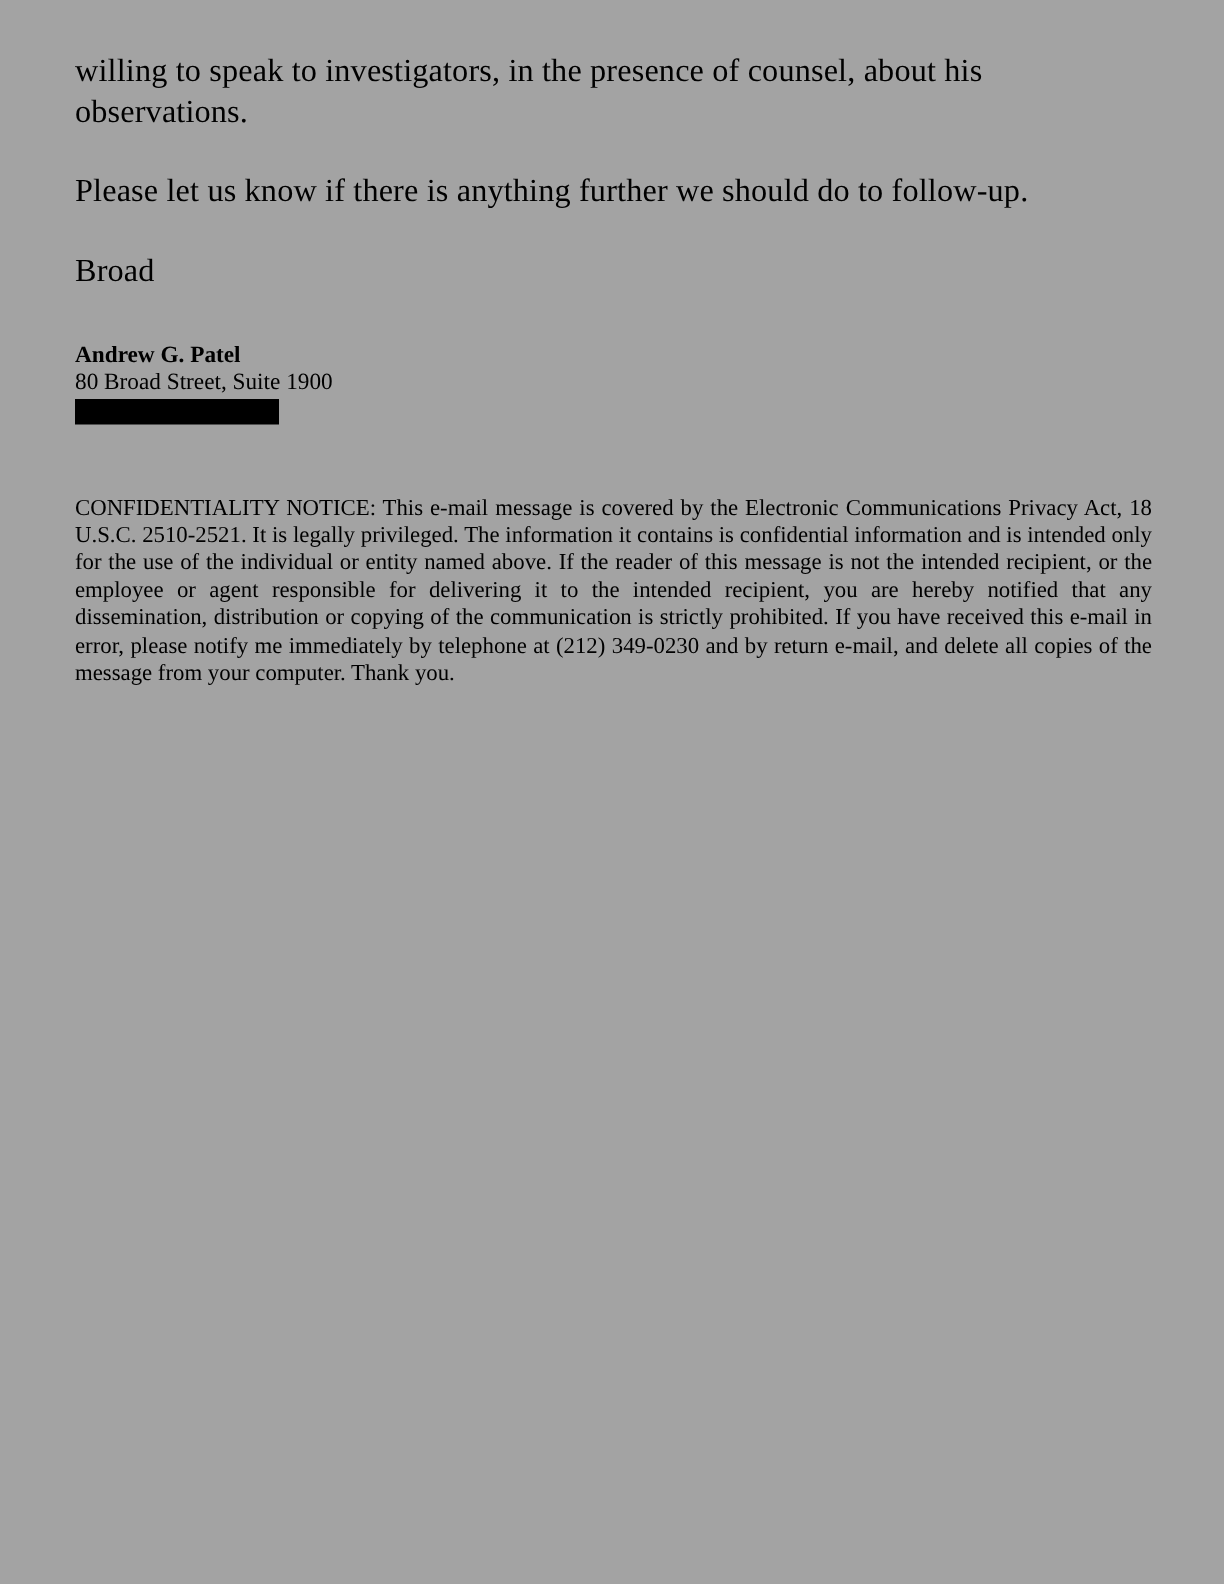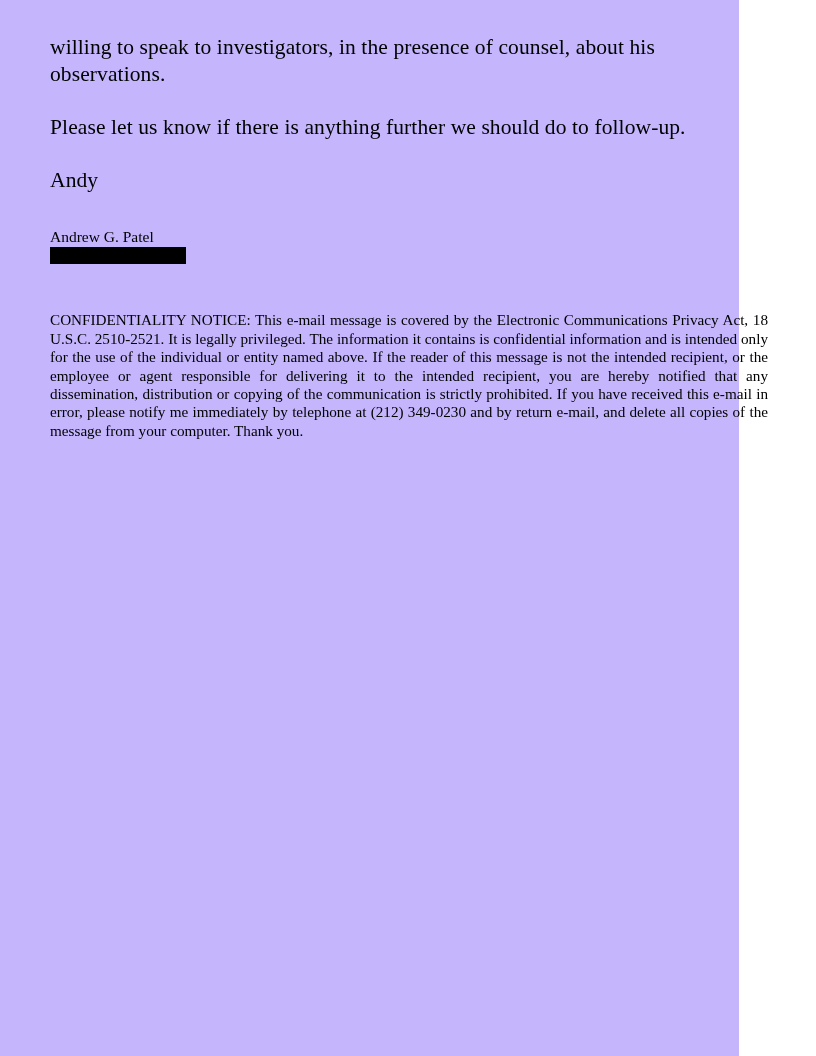--- a/index.html
+++ b/index.html
@@ -11,23 +11,23 @@
     width: 816px;
     height: 1056px;
     font-family: "Liberation Serif", serif;
     color: #000000;
     position: relative;
     overflow: hidden;
   }
   .page {
     position: absolute;
     top: 0; left: 0;
-    width: 739px;
+    width: 816px;
     height: 1056px;
-    background: #c4b5fd;
+    background: #a3a3a3;
   }
   .content {
     position: absolute;
     left: 50px;
     top: 34px;
     width: 716px;
   }
   .body-para {
     font-family: "Liberation Serif", serif;
     font-size: 21.5px;
@@ -39,21 +39,21 @@
   .gap-2 { height: 26px; }
   .gap-3 { height: 34px; }
   .gap-4 { height: 18px; }
 
   .sig-block {
     font-family: "Liberation Serif", serif;
     font-size: 15.5px;
     line-height: 18.3px;
   }
   .sig-name {
-    font-weight: normal;
+    font-weight: bold;
   }
   .sig-line {
     white-space: nowrap;
   }
   .redact {
     background: #000000;
     display: inline-block;
     vertical-align: middle;
   }
   .tel-row .redact {
@@ -91,25 +91,26 @@
 
 <div class="page">
   <div class="content">
 
     <p class="body-para">willing to speak to investigators, in the presence of counsel, about his observations.</p>
     <div class="gap-1"></div>
 
     <p class="body-para">Please let us know if there is anything further we should do to follow-up.</p>
     <div class="gap-2"></div>
 
-    <p class="body-para">Andy</p>
+    <p class="body-para">Broad</p>
     <div class="gap-3"></div>
 
     <div class="sig-block">
       <div class="sig-line sig-name">Andrew G. Patel</div>
+      <div class="sig-line">80 Broad Street, Suite 1900</div>
       <div class="redact-bar-full"></div>
     </div>
 
     <div class="gap-4"></div>
 
     <p class="notice">CONFIDENTIALITY NOTICE: This e-mail message is covered by the Electronic Communications Privacy Act, 18 U.S.C. 2510-2521. It is legally privileged. The information it contains is confidential information and is intended only for the use of the individual or entity named above. If the reader of this message is not the intended recipient, or the employee or agent responsible for delivering it to the intended recipient, you are hereby notified that any dissemination, distribution or copying of the communication is strictly prohibited. If you have received this e-mail in error, please notify me immediately by telephone at (212) 349-0230 and by return e-mail, and delete all copies of the message from your computer. Thank you.</p>
 
   </div>
 </div>
 

